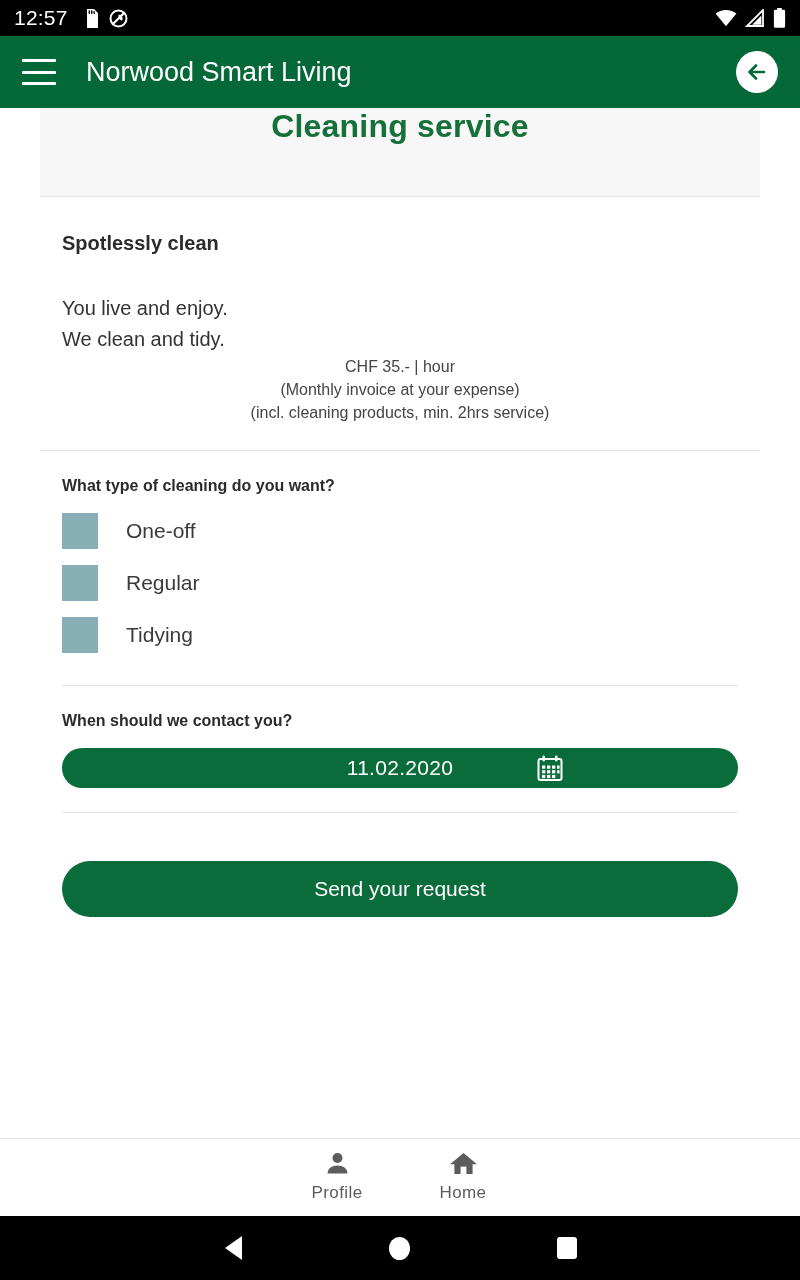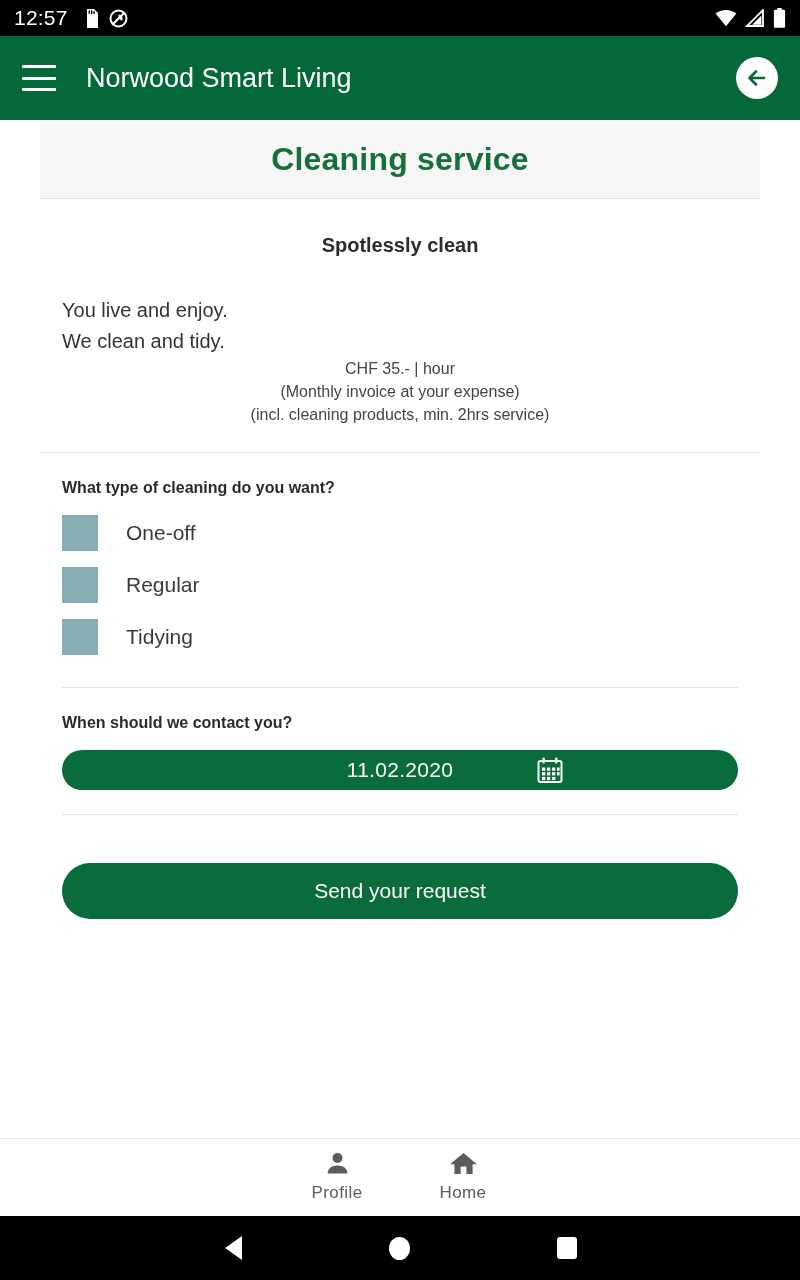--- a/index.html
+++ b/index.html
@@ -44,21 +44,21 @@
   }
   .status-right {
     margin-left: auto;
     display: flex;
     align-items: center;
     gap: 8px;
   }
 
   
   .app-bar {
-    height: 84px;
+    height: 72px;
     background: #056839;
     display: flex;
     align-items: center;
     padding: 4px 22px;
     flex: 0 0 auto;
   }
   .hamburger {
     width: 34px;
     height: 26px;
     display: flex;
@@ -98,40 +98,39 @@
     flex: 1 1 auto;
     background: #ffffff;
     overflow: hidden;
     position: relative;
   }
 
   .title-card {
     margin: 0 40px;
     background: #f7f7f7;
     border-bottom: 1px solid #e4e4e4;
-    height: 79px;
-    display: flex;
-    align-items: center;
+    height: 89px;
+    display: flex;
+    align-items: flex-start;
     justify-content: center;
   }
   .title-card h1 {
     color: #15703a;
     font-size: 32px;
     font-weight: bold;
     letter-spacing: 0.2px;
   }
 
   .section-pad { padding: 0 62px; }
 
   .lead {
     font-size: 20px;
     font-weight: bold;
     color: #2b2b2b;
     margin-top: 35px;
-    text-align: center;
   }
 
   .body-copy {
     margin-top: 38px;
     font-size: 20px;
     color: #333333;
     line-height: 31px;
   }
 
   .price-block {

